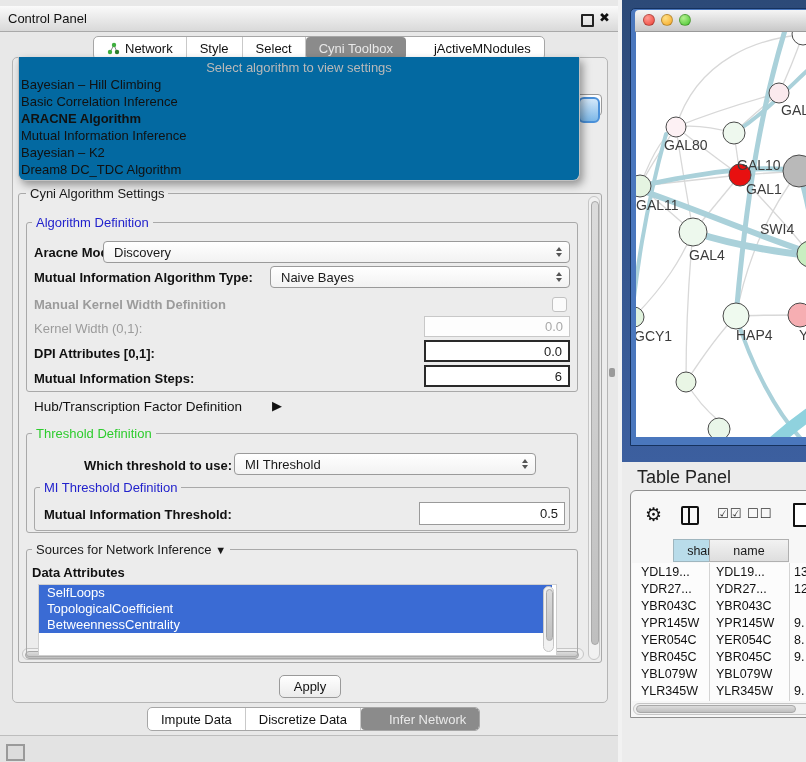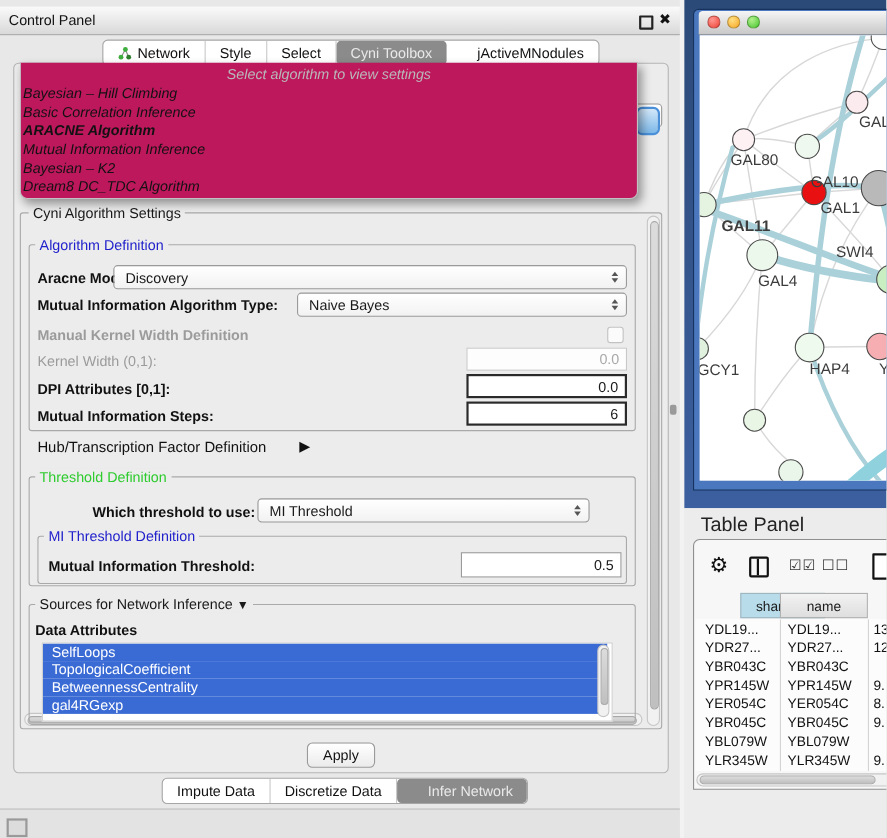--- a/index.html
+++ b/index.html
@@ -16,22 +16,22 @@
   
   .seg{display:flex;align-items:stretch;background:#fff;border:1px solid #a6a6a6;border-radius:5px;overflow:hidden;}
   .seg .tab{display:flex;align-items:center;gap:5px;padding:0 13px;font-size:13px;color:#111;
             border-right:1px solid #c9c9c9;white-space:nowrap;}
   .seg .tab:last-child{border-right:none;padding-left:28px;}
   .seg .tab.sel{background:#8b8b8b;color:#e9e9e9;border-radius:4px;border-right:none;}
   
   .mainpanel{left:12px;top:57px;width:594px;height:644px;background:#ececec;
     border:1px solid #b5b5b5;border-radius:5px;}
   
-  .dd{left:18px;top:57px;width:560px;background:#be185d;border:1px solid #c2c2c2;border-top:none;
-      border-radius:0 0 7px 7px;box-shadow:3px 4px 9px rgba(0,0,0,.38);z-index:30;padding-bottom:2px;font-style:italic;}
+  .dd{left:18px;top:57px;width:560px;background:#0369a1;border:1px solid #c2c2c2;border-top:none;
+      border-radius:0 0 7px 7px;box-shadow:3px 4px 9px rgba(0,0,0,.38);z-index:30;padding-bottom:2px;}
   .dd .ph{font-size:13px;color:#b9b9b9;text-align:center;padding:3px 0 1px 0;}
   .dd .it{font-size:13px;color:#111;padding:1px 0 1px 2px;line-height:15px;}
   .dd .it.bold{font-weight:bold;}
   
   .combo{position:absolute;height:22px;background:linear-gradient(#ffffff,#f2f2f2);
     border:1px solid #9a9a9a;border-radius:4px;font-size:13px;display:flex;align-items:center;
     padding:0 24px 0 10px;box-sizing:border-box;}
   .spin{position:absolute;right:7px;top:50%;transform:translateY(-50%);display:flex;flex-direction:column;gap:2px;}
   .spin i{display:block;width:0;height:0;border-left:3px solid transparent;border-right:3px solid transparent;}
   .spin .u{border-bottom:4px solid #555;}
@@ -154,21 +154,21 @@
           <circle cx="100" cy="284" r="13" fill="#effaef"></circle>
           <circle cx="164" cy="283" r="12" fill="#f6aeb2"></circle>
           <circle cx="50" cy="350" r="10" fill="#e9f6e5"></circle>
           <circle cx="83" cy="397" r="11" fill="#e9f6e9"></circle>
         </g>
       </svg>
       <span class="nlabel" style="left:145px;top:70px;">GAL8</span>
       <span class="nlabel" style="left:28px;top:105px;">GAL80</span>
       <span class="nlabel" style="left:101px;top:125px;">GAL10</span>
       <span class="nlabel" style="left:110px;top:149px;">GAL1</span>
-      <span class="nlabel" style="left:20px;top:165px;font-weight:bold;">GAL11</span>
+      <span class="nlabel" style="left:0;top:165px;">GAL11</span>
       <span class="nlabel" style="left:53px;top:215px;">GAL4</span>
       <span class="nlabel" style="left:124px;top:189px;">SWI4</span>
       <span class="nlabel" style="left:-2px;top:296px;">GCY1</span>
       <span class="nlabel" style="left:100px;top:295px;">HAP4</span>
       <span class="nlabel" style="left:163px;top:295px;">Y</span>
       <span class="nlabel" style="left:52px;top:360px;margin-top:45px;">HAP2</span>
     </div>
   </div>
 
   <div class="abs tp-bg"></div>
@@ -358,21 +358,20 @@
   <span class="gtitle" style="left:32px;top:542px;">
     <span>Sources for Network Inference</span>
     <span style="font-size:11px;">▼</span>
   </span>
   <span class="lbl" style="left:32px;top:565px;">Data Attributes</span>
 
   <div class="attr-list" style="left:38px;top:584px;width:517px;height:70px;overflow:hidden;">
     <div class="attr-item" style="width:505px;">SelfLoops</div>
     <div class="attr-item" style="width:505px;">TopologicalCoefficient</div>
     <div class="attr-item" style="width:505px;">BetweennessCentrality</div>
-    <div class="attr-item" style="width:505px;">gal4RGexp</div>
   </div>
   <div class="sb-track" style="left:543px;top:586px;width:11px;height:66px;">
     <div class="sb-thumb" style="left:1.5px;top:2px;width:7px;height:52px;"></div>
   </div>
 
   <div class="btn" style="left:279px;top:675px;width:60px;height:21px;">
     <span>Apply</span>
   </div>
 
   <div class="abs seg" style="left:147px;top:707px;height:22px;">

